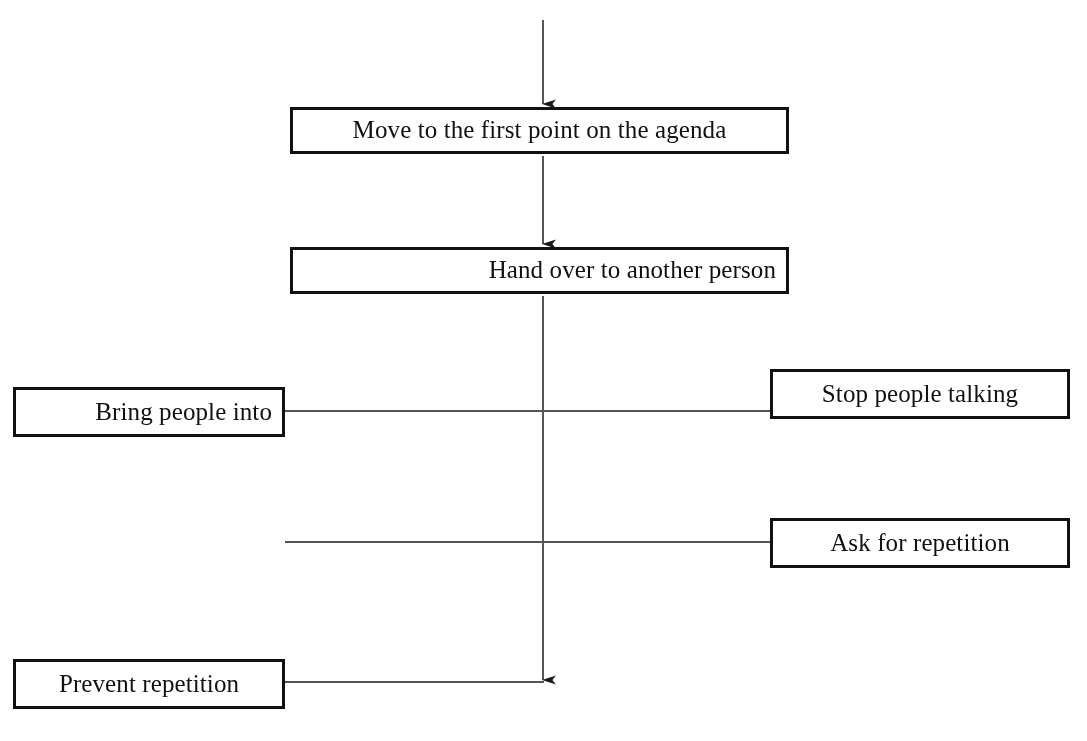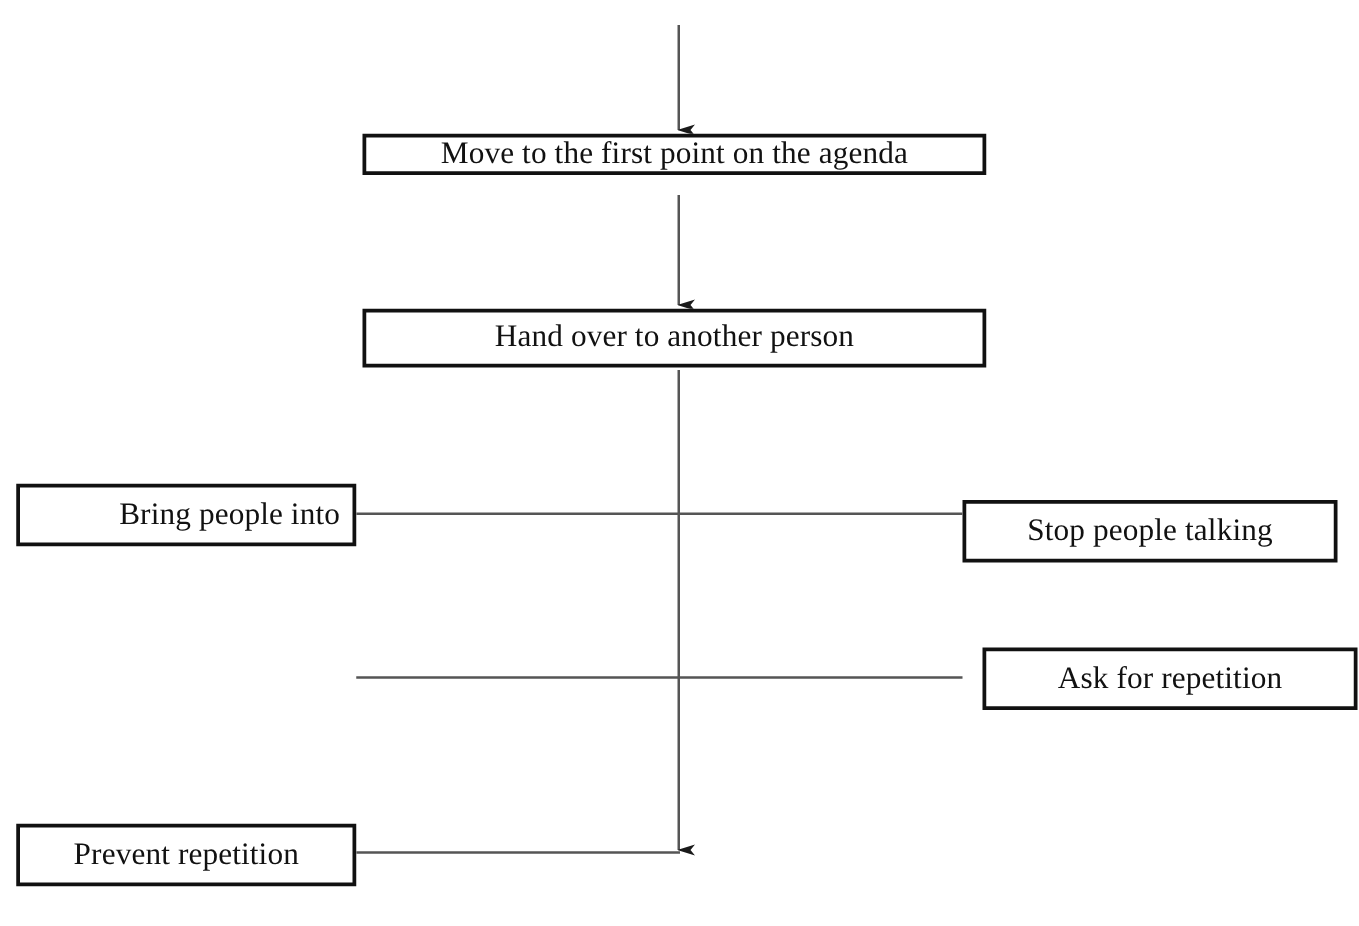--- a/index.html
+++ b/index.html
@@ -39,29 +39,29 @@
     line-height: 1;
     white-space: nowrap;
     letter-spacing: 0.1px;
   }
   .node .label {
     display: block;
     padding: 0 10px;
     transform: translateY(-1px);
   }
   
-  #node-move     { left: 290px; top: 107px;  width: 499px; height: 33px; }
-  #node-handover { left: 290px; top: 247px;  width: 499px; height: 47px; }
+  #node-move     { left: 290px; top: 107px;  width: 499px; height: 47px; }
+  #node-handover { left: 290px; top: 247px;  width: 499px; height: 47px; justify-content: flex-end; }
   
   #node-bring    { left: 13px;  top: 387px;  width: 272px; height: 50px; justify-content: flex-end; }
   #node-listen   { left: 13px;  top: 518px;  width: 272px; height: 50px; }
   #node-prevent  { left: 13px;  top: 659px;  width: 272px; height: 50px; }
   
-  #node-stop     { left: 770px; top: 400px;  width: 300px; height: 50px; }
-  #node-ask      { left: 770px; top: 518px;  width: 300px; height: 50px; margin-left: 16px; }
+  #node-stop     { left: 770px; top: 369px;  width: 300px; height: 50px; }
+  #node-ask      { left: 770px; top: 518px;  width: 300px; height: 50px; }
 </style>
 </head>
 <body>
 
 <div id="canvas">
 
   <svg class="wires" viewBox="0 0 1087 741" xmlns="http://www.w3.org/2000/svg">
     <defs>
       <marker id="arrowhead" markerWidth="10" markerHeight="14" refX="5" refY="13" orient="auto" markerUnits="userSpaceOnUse">
         <path d="M 0.6 0 L 5 14 L 9.4 0 L 5 3.6 Z" fill="#1a1a1a"></path>

